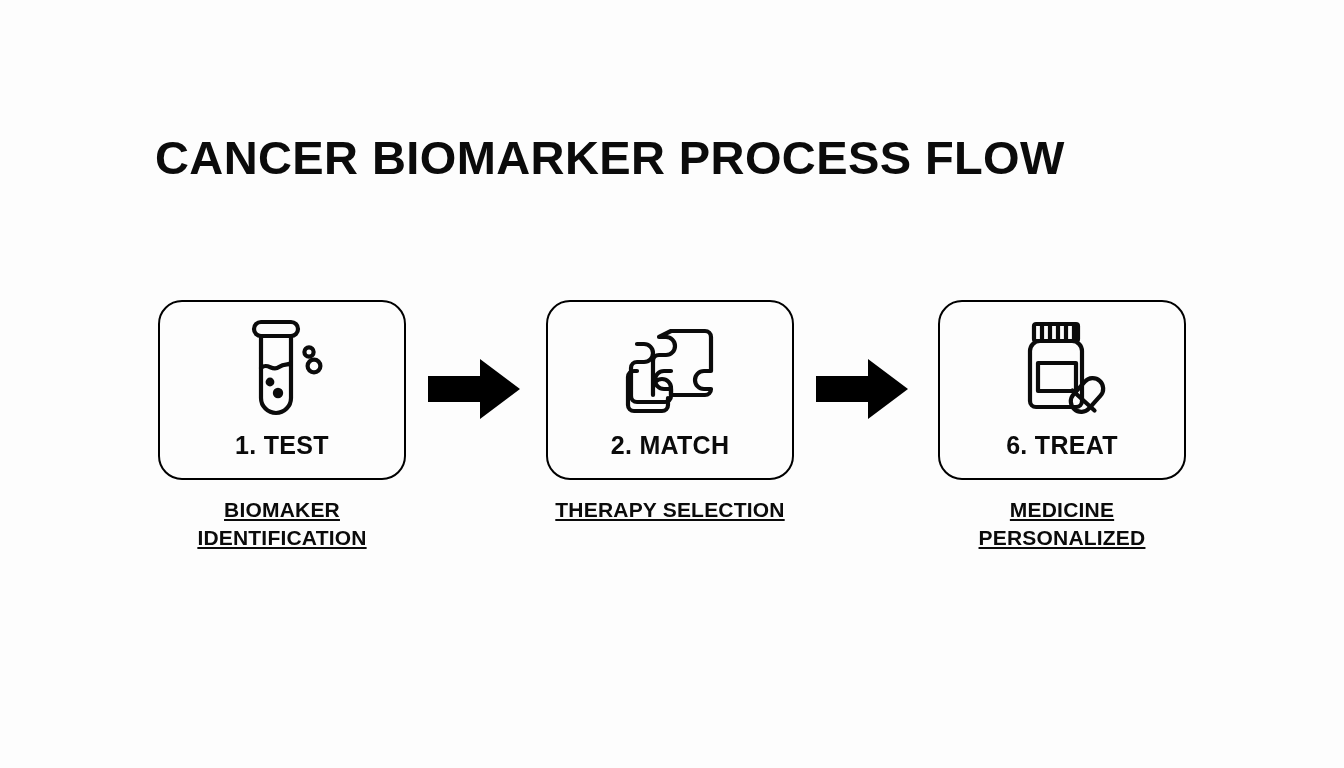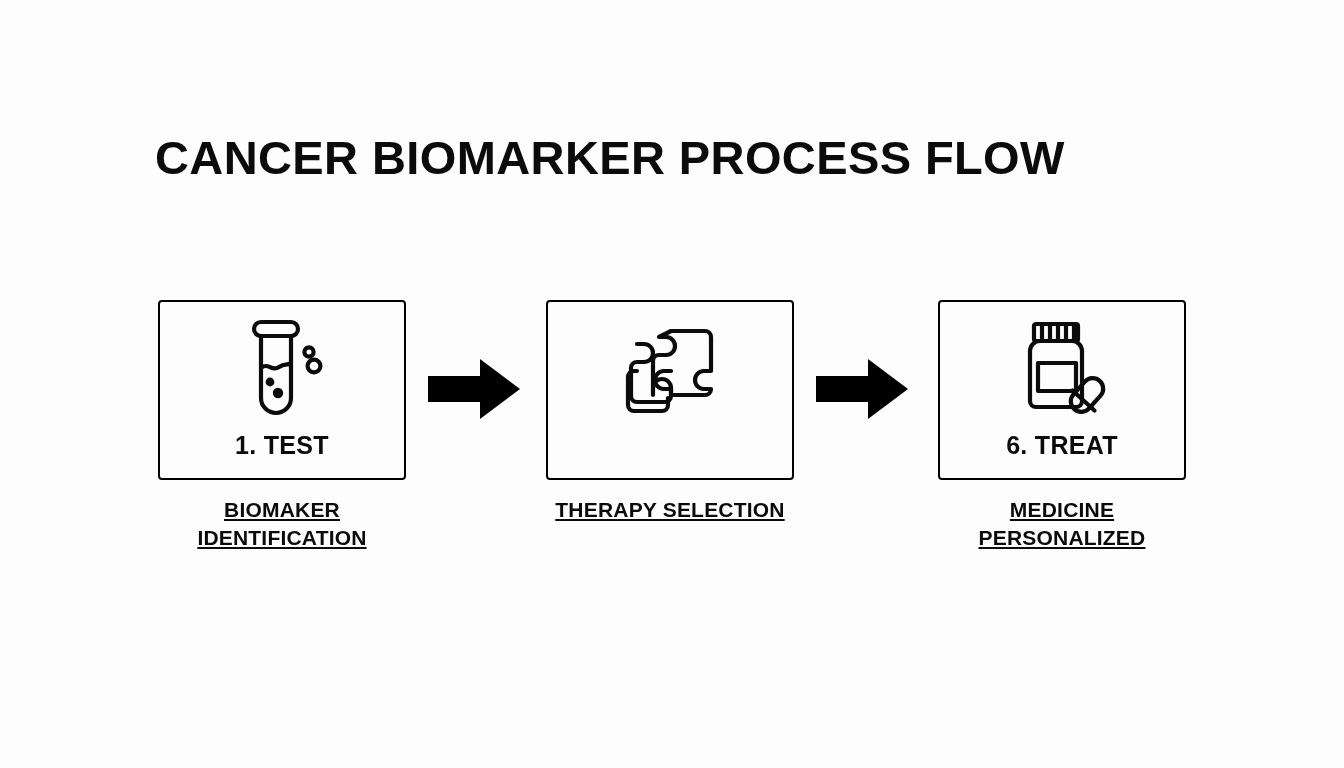--- a/index.html
+++ b/index.html
@@ -39,21 +39,21 @@
   .step {
     position: absolute;
     top: 0;
   }
   .card {
     position: relative;
     box-sizing: border-box;
     width: 248px;
     height: 180px;
     border: 2.4px solid #000;
-    border-radius: 4px;
+    border-radius: 24px;
     background: #fdfdfd;
   }
   .card-icon {
     position: absolute;
     left: 0;
     right: 0;
     top: 14px;
     height: 104px;
     display: flex;
     align-items: center;
@@ -144,20 +144,21 @@
                      a6 6 0 0 1 6 -6 h7
                      a9 9 0 0 0 0 -18 h-7 z"></path>
             <path d="M53 55 h-7 a9 9 0 0 0 0 18 h7
                      v7 a6 6 0 0 1 -6 6 h-28
                      a6 6 0 0 1 -6 -6 v-28
                      a6 6 0 0 1 6 -6 h7
                      a9 9 0 0 0 0 -18 h-7 a0 0 0 0 1 0 0"></path>
             <path d="M19 55 h-3 a6 6 0 0 0 -6 6 v28 a6 6 0 0 0 6 6 h28 a6 6 0 0 0 6 -6 v-7"></path>
           </svg>
         </div>
+        <div class="card-label">2. MATCH</div>
       </div>
       <div class="caption">
         <span>THERAPY SELECTION</span>
       </div>
     </div>
 
     <div class="arrow" id="arrow-2">
       <svg width="92" height="62" viewBox="0 0 92 62">
         <path d="M0 18 L52 18 L52 1 L92 31 L52 61 L52 44 L0 44 Z" fill="#000"></path>
       </svg>

